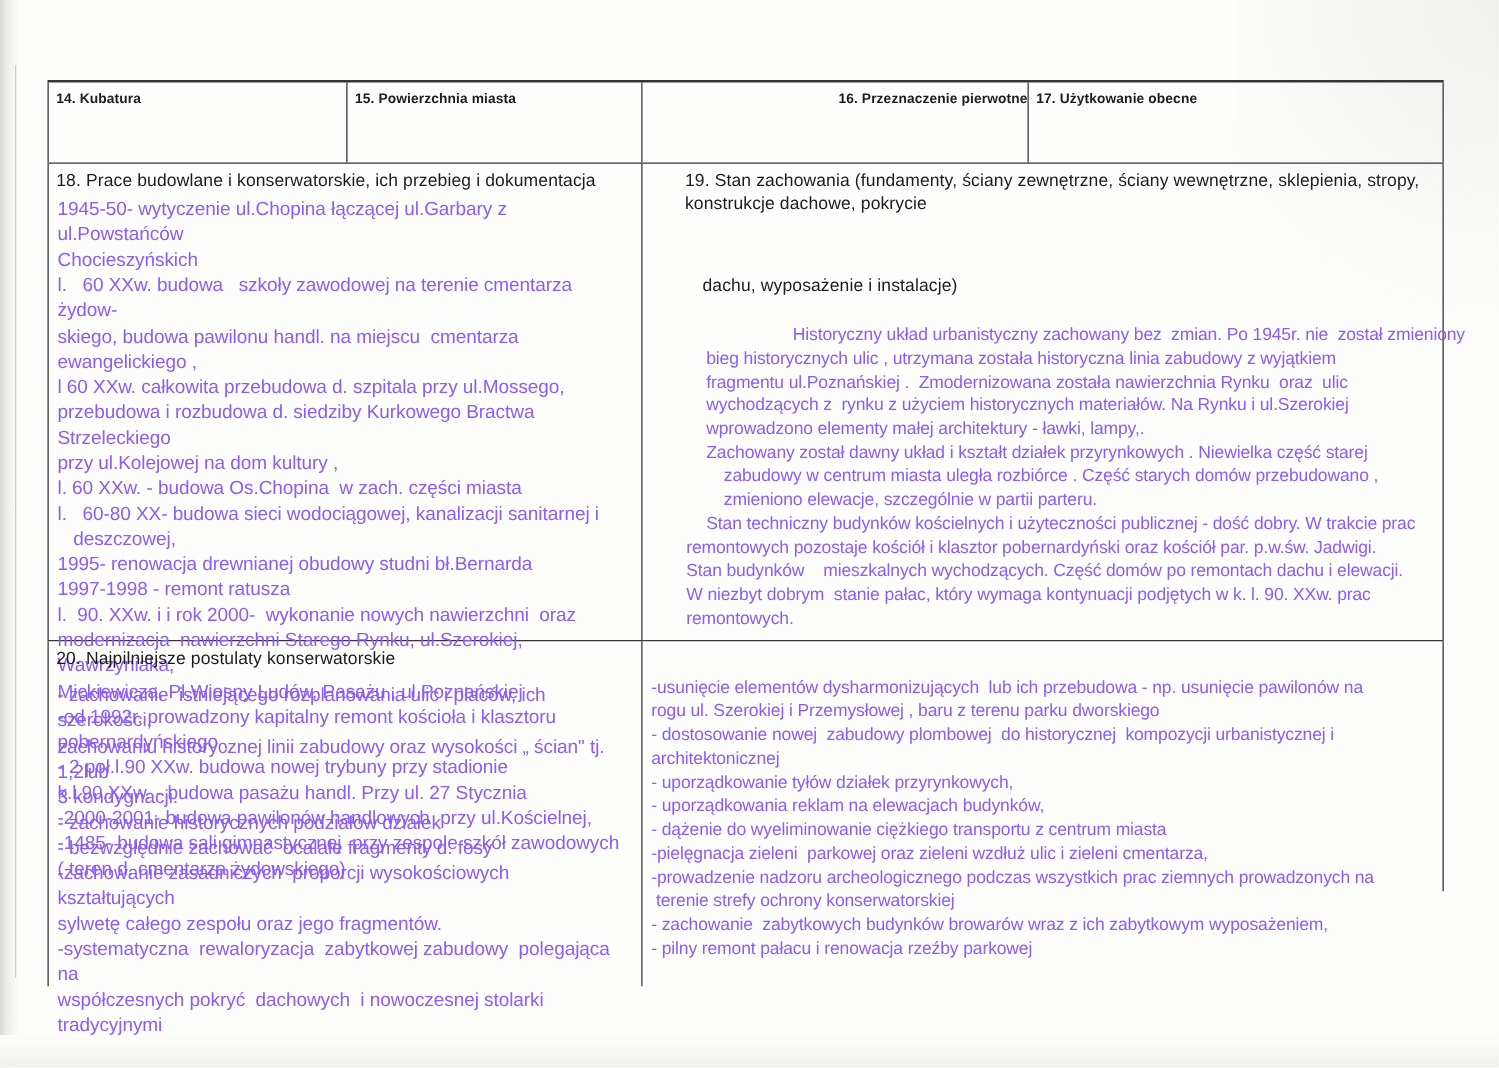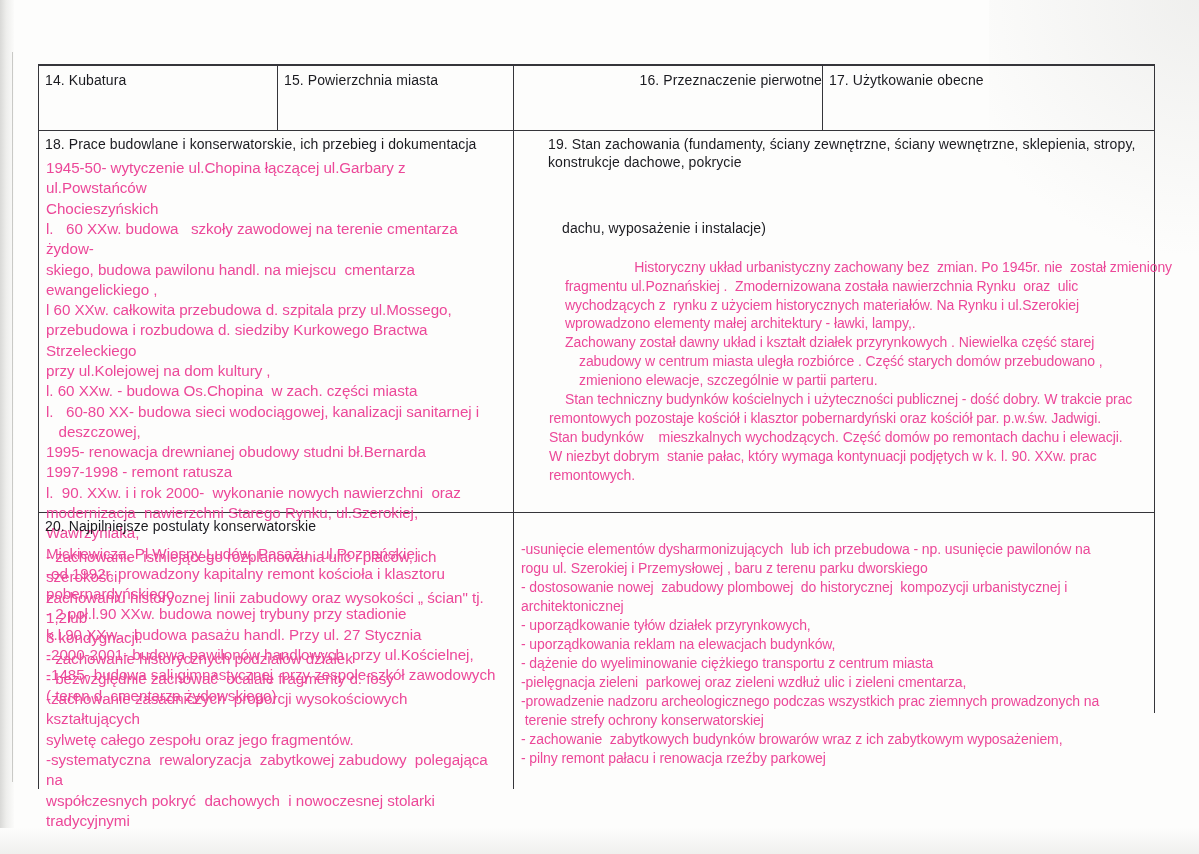--- a/index.html
+++ b/index.html
@@ -83,25 +83,26 @@
     height: 64px;
   }
   .head-cell {
     position: absolute;
     top: 0;
     height: 64px;
     box-sizing: border-box;
     padding: 6px 0 0 7px;
   }
   .field-label {
-    font-size: 14px;
+    font-size: 11px;
     line-height: 1.28;
     letter-spacing: .1px;
     color: #1b1b20;
     white-space: nowrap;
+    font-weight: bold;
   }
 
   
   .body-row { position: relative; }
   .body-cell {
     position: absolute;
     top: 0;
     box-sizing: border-box;
   }
   .cell-head {
@@ -114,21 +115,21 @@
   .cell-head .sub {
     display: block;
     padding-left: 14px;
     margin-top: 48px;
   }
 
   .prose {
     padding: 3px 10px 0 8px;
     font-size: 15.2px;
     line-height: 1.335;
-    color: #ec4899;
+    color: #8b5cf6;
     letter-spacing: -.05px;
   }
   .prose.small {
     font-size: 14px;
     line-height: 1.355;
     letter-spacing: -.1px;
   }
   .prose p {
     margin: 0;
     white-space: pre-wrap;
@@ -208,20 +209,21 @@
       </div>
     </div>
 
     <div class="body-cell" style="left:503px;width:641px;">
       <div class="cell-head">
         <span>19. Stan zachowania (fundamenty, ściany zewnętrzne, ściany wewnętrzne, sklepienia, stropy, konstrukcje dachowe, pokrycie</span>
         <span class="sub">dachu, wyposażenie i instalacje)</span>
       </div>
       <div class="prose small">
         <p class="indent1 gap">Historyczny układ urbanistyczny zachowany bez  zmian. Po 1945r. nie  został zmieniony</p>
+        <p class="indent1">bieg historycznych ulic , utrzymana została historyczna linia zabudowy z wyjątkiem</p>
         <p class="indent1">fragmentu ul.Poznańskiej .  Zmodernizowana została nawierzchnia Rynku  oraz  ulic</p>
         <p class="indent1">wychodzących z  rynku z użyciem historycznych materiałów. Na Rynku i ul.Szerokiej</p>
         <p class="indent1">wprowadzono elementy małej architektury - ławki, lampy,.</p>
         <p class="indent1">Zachowany został dawny układ i kształt działek przyrynkowych . Niewielka część starej</p>
         <p class="indent2">zabudowy w centrum miasta uległa rozbiórce . Część starych domów przebudowano ,</p>
         <p class="indent2">zmieniono elewacje, szczególnie w partii parteru.</p>
         <p class="indent1">Stan techniczny budynków kościelnych i użyteczności publicznej - dość dobry. W trakcie prac</p>
         <p>remontowych pozostaje kościół i klasztor pobernardyński oraz kościół par. p.w.św. Jadwigi.</p>
         <p>Stan budynków    mieszkalnych wychodzących. Część domów po remontach dachu i elewacji.</p>
         <p>W niezbyt dobrym  stanie pałac, który wymaga kontynuacji podjętych w k. l. 90. XXw. prac</p>

